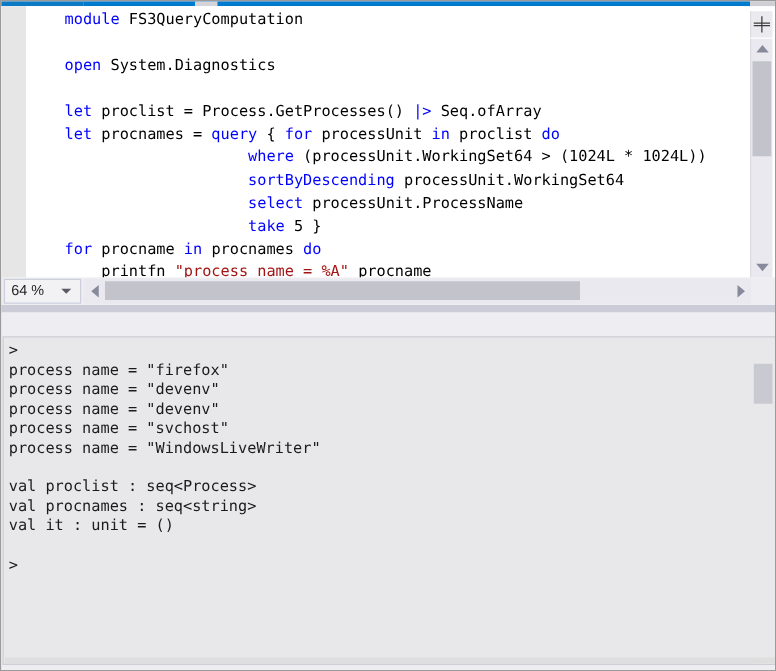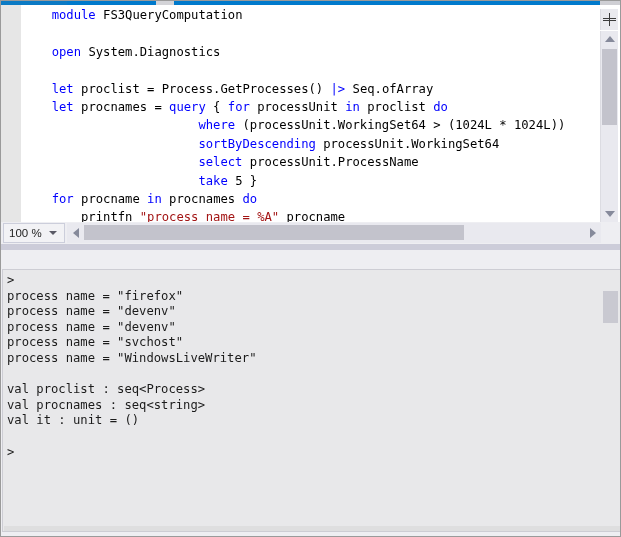--- a/index.html
+++ b/index.html
@@ -347,21 +347,21 @@
       </div>
       <div class="v-thumb"></div>
       <div class="arrow-dn">
         <span class="tri tri-dn"></span>
       </div>
     </div>
   </div>
 
   <div class="editor-bottom">
     <div class="zoom-combo">
-      <span class="zoom-val">100 %</span>
+      <span class="zoom-val">64 %</span>
       <span class="zoom-arrow"></span>
     </div>
     <div class="h-scroll">
       <div class="arrow-lt">
         <span class="tri-lt"></span>
       </div>
       <div class="h-thumb"></div>
       <div class="arrow-rt">
         <span class="tri-rt"></span>
       </div>

